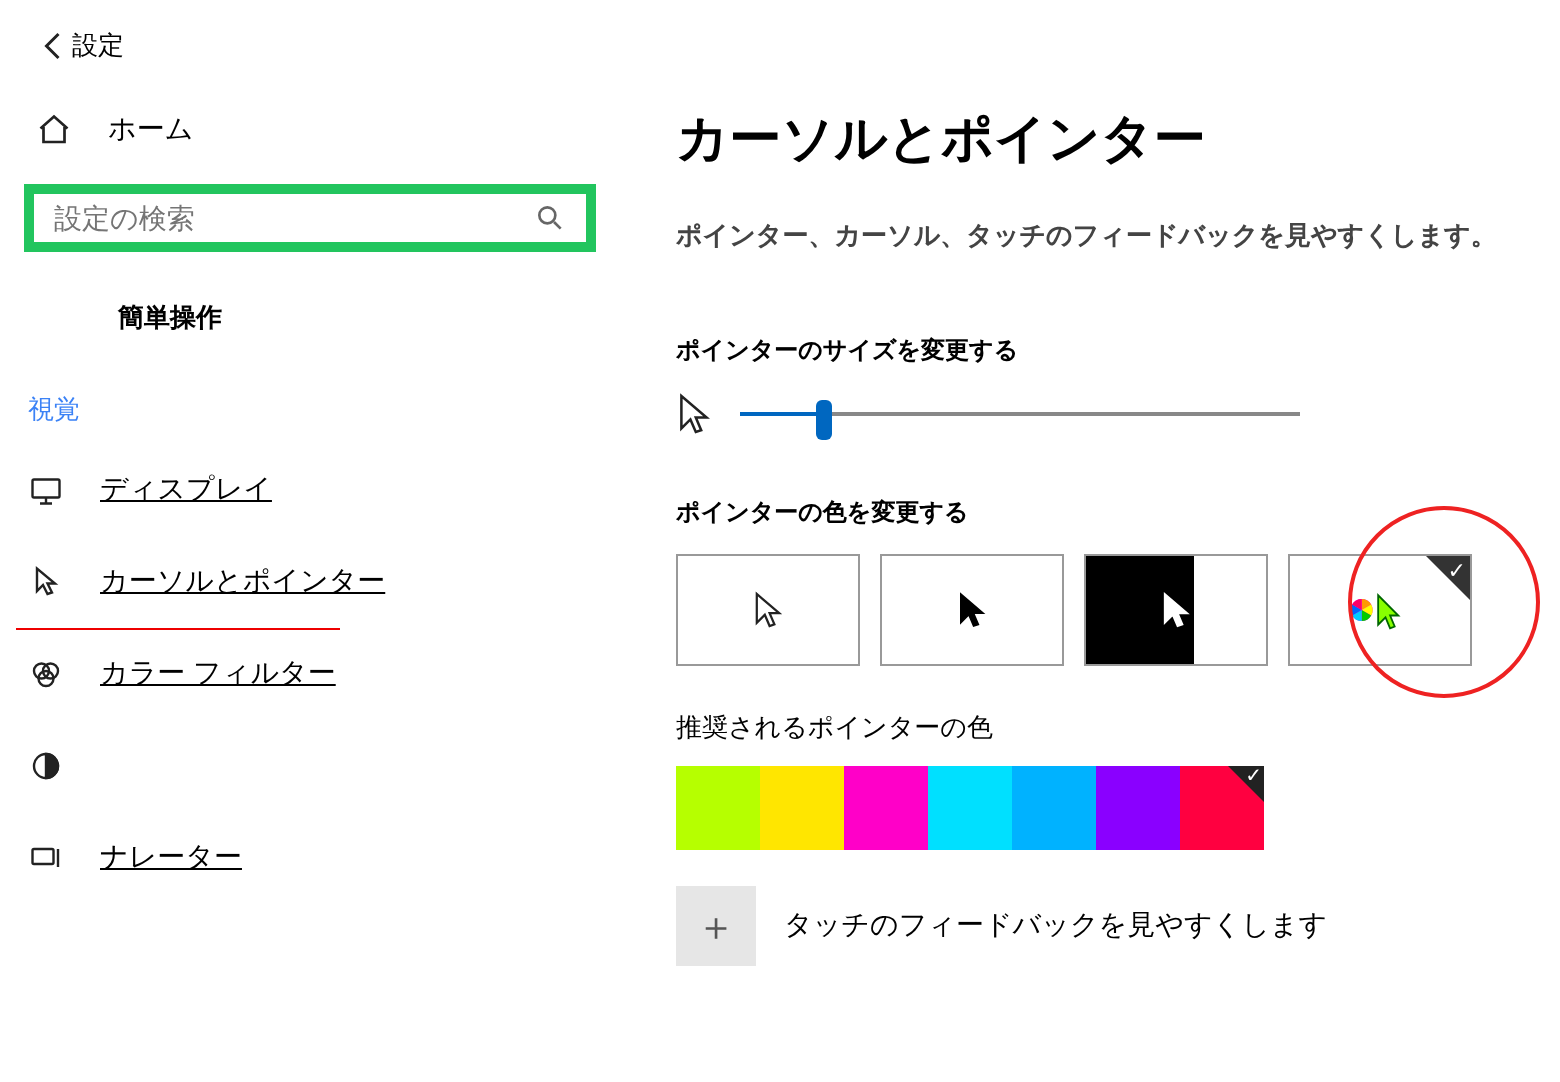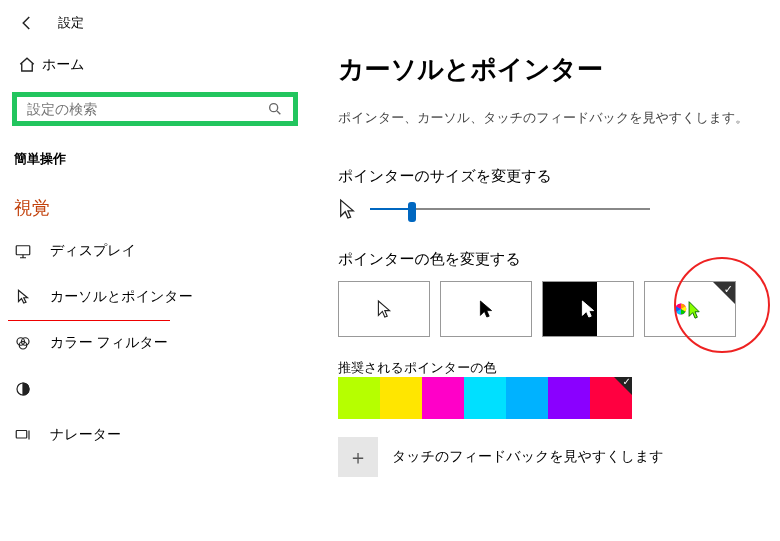--- a/index.html
+++ b/index.html
@@ -19,78 +19,78 @@
     height: 100%;
     background: #fff;
     padding: 14px 0 0 0;
     display: flex;
     flex-direction: column;
   }
   .top-row {
     display: flex;
     align-items: center;
     padding: 0 12px 14px 18px;
-    gap: 22px;
   }
   .back-arrow { width: 18px; height: 18px; cursor: pointer; display:flex;align-items:center; }
   .settings-title { font-size: 13px; }
   .home-row {
     display: flex; align-items: center;
-    padding: 10px 0 10px 18px; gap: 6px;
+    padding: 10px 0 10px 18px; gap: 18px;
     cursor: pointer;
   }
   .home-row .icon { width: 18px; height: 18px; display:flex;align-items:center; }
   .search-box {
     margin: 8px 12px 18px 12px;
     border: 5px solid #22c55e;
     height: 34px;
     display: flex; align-items: center;
     padding: 0 10px;
   }
   .search-box input {
     flex: 1; border: none; outline: none;
     font-size: 14px; color: #666; background: transparent;
   }
   .search-box .sicon { width: 16px; height: 16px; color: #555; }
   .group-label {
     padding: 6px 0 6px 14px;
-    font-size: 13px; font-weight: 600;
+    font-size: 13px; font-weight: 600; margin-left: 45px;
   }
   .sub-label {
     padding: 22px 0 8px 14px;
-    font-size: 18px; color: #c2410c;
+    font-size: 13px; color: #3b82f6;
   }
   .nav-item {
     display: flex; align-items: center;
     padding: 14px 0 14px 14px;
     gap: 18px;
     cursor: pointer;
+    text-decoration: underline;
   }
   .nav-item.active {
     position: relative;
   }
   .nav-underline {
     position: absolute;
     left: 8px; right: 140px;
     top: 100%; border-top: 1.5px solid #e00;
   }
   .nav-item .nicon {
     width: 18px; height: 18px; color:#222;
     display:flex;align-items:center;justify-content:center;
   }
   
   .main {
     flex: 1;
     padding: 52px 20px 0 28px;
     overflow: hidden;
   }
   .main h1 { font-size: 26px; font-weight: 600; margin-bottom: 22px; }
-  .sub { font-size: 13px; color: #444; margin-bottom: 40px; }
+  .sub { font-size: 13px; color: #444; margin-bottom: 40px; font-weight: bold; }
   .main h2 { font-size: 18px; font-weight: 600; margin-bottom: 18px; }
-  .section-label { font-size: 15px; margin-bottom: 12px; }
+  .section-label { font-size: 12px; margin-bottom: 12px; font-weight: bold; }
 
   .size-row { display:flex; align-items:center; gap:14px; margin-bottom:30px; position: relative; }
   .small-cursor { width: 18px; height: 22px; }
   .slider {
     position: relative; width: 280px; height: 20px;
   }
   .slider-track {
     position: absolute; left:0; right:0; top:9px; height:2px; background:#888;
   }
   .slider-fill {
@@ -126,21 +126,21 @@
   .red-circle {
     position:absolute;
     pointer-events:none;
     border: 2.5px solid #e22;
     border-radius:50%;
     width: 96px; height: 96px;
     right: -10px;
     top: -24px;
   }
 
-  .section-label2 { font-size: 13px; }
+  .section-label2 { font-size: 13px; margin-bottom: 10px; }
 
   .swatches { display:flex; gap:0; margin-bottom: 18px; }
   .sw { width: 42px; height: 42px; cursor:pointer; position:relative; }
   .sw.sel::before {
     content:""; position:absolute; top:0; right:0;
     width:0; height:0;
     border-left: 18px solid transparent;
     border-top: 18px solid #222;
   }
   .sw.sel::after {

